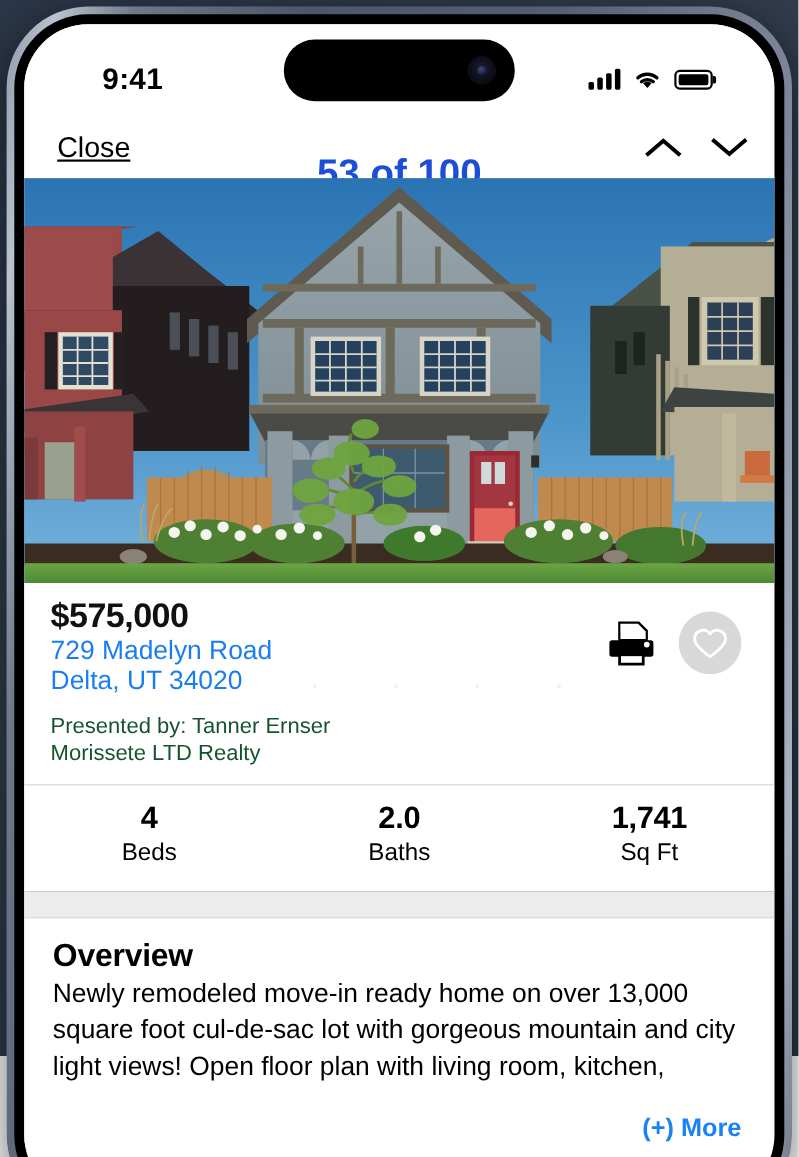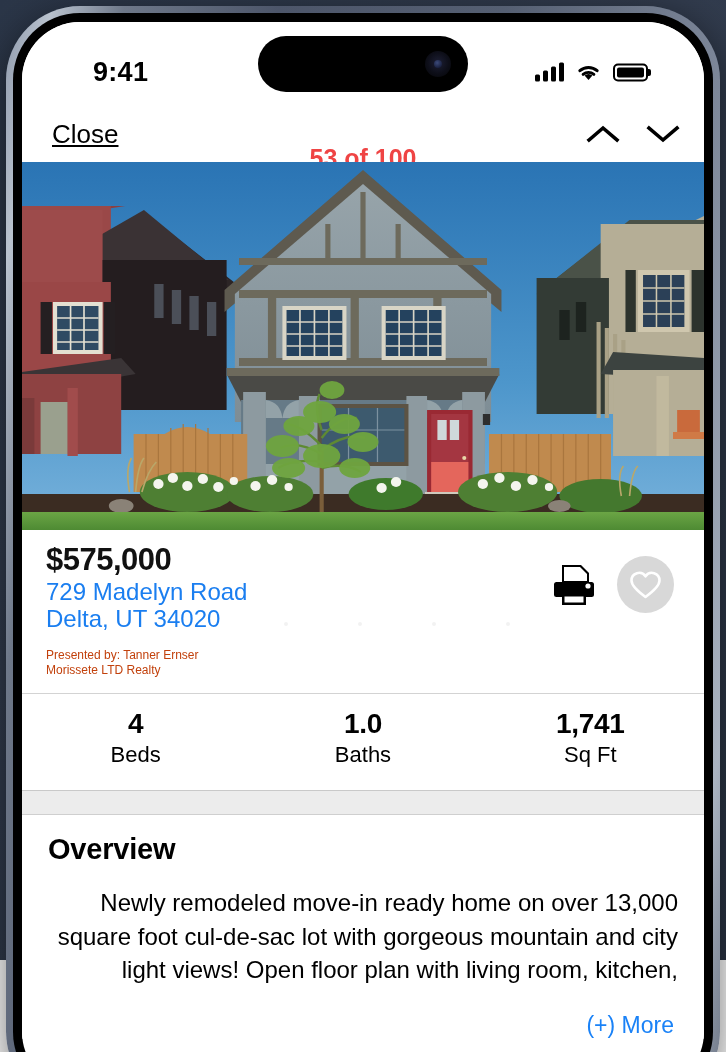--- a/index.html
+++ b/index.html
@@ -152,23 +152,23 @@
     position: absolute;
     left: 30px;
     font-size: 26px;
     color: #000;
     text-decoration: underline;
   }
   #nav-title {
     position: absolute;
     left: 50%;
     transform: translateX(-50%);
-    font-size: 25px;
+    font-size: 35px;
     font-weight: bold;
-    color: #ef4444;
+    color: #1d4ed8;
     white-space: nowrap;
     margin-top: 48px;
   }
   #nav-arrows {
     position: absolute;
     right: 24px;
     display: flex;
     align-items: center;
     gap: 26px;
   }
@@ -199,22 +199,22 @@
     color: #111;
     letter-spacing: -0.5px;
   }
   .addr-line {
     font-size: 24px;
     color: #1a7ef0;
     line-height: 1.13;
   }
   #presented {
     margin-top: 16px;
-    font-size: 12px;
-    color: #c2410c;
+    font-size: 20px;
+    color: #14532d;
     line-height: 1.22;
   }
   #listing-actions {
     position: absolute;
     right: 30px;
     top: 26px;
     display: flex;
     align-items: center;
     gap: 20px;
   }
@@ -260,34 +260,34 @@
     background: #fff;
     padding: 18px 26px 0 26px;
   }
   #overview h2 {
     font-size: 29px;
     font-weight: bold;
     color: #000;
     letter-spacing: -0.2px;
   }
   #overview p {
-    margin-top: 20px;
+    margin-top: 1px;
     font-size: 24px;
     line-height: 1.38;
     color: #000;
-    text-align: right;
   }
   #more-row {
     margin-top: 26px;
     text-align: right;
     padding-right: 4px;
   }
   #more-link {
     font-size: 23px;
     color: #1a82f7;
+    font-weight: bold;
   }
 </style>
 </head>
 <body>
 
 <div id="backdrop">
   <div id="backdrop-top"></div>
 
   <div id="phone">
     <div id="phone-inner">
@@ -628,21 +628,21 @@
             </div>
           </div>
         </div>
 
         <div id="stats">
           <div class="stat">
             <div class="v">4</div>
             <div class="l">Beds</div>
           </div>
           <div class="stat">
-            <div class="v">1.0</div>
+            <div class="v">2.0</div>
             <div class="l">Baths</div>
           </div>
           <div class="stat">
             <div class="v">1,741</div>
             <div class="l">Sq Ft</div>
           </div>
         </div>
 
         <div id="spacer"></div>
 

